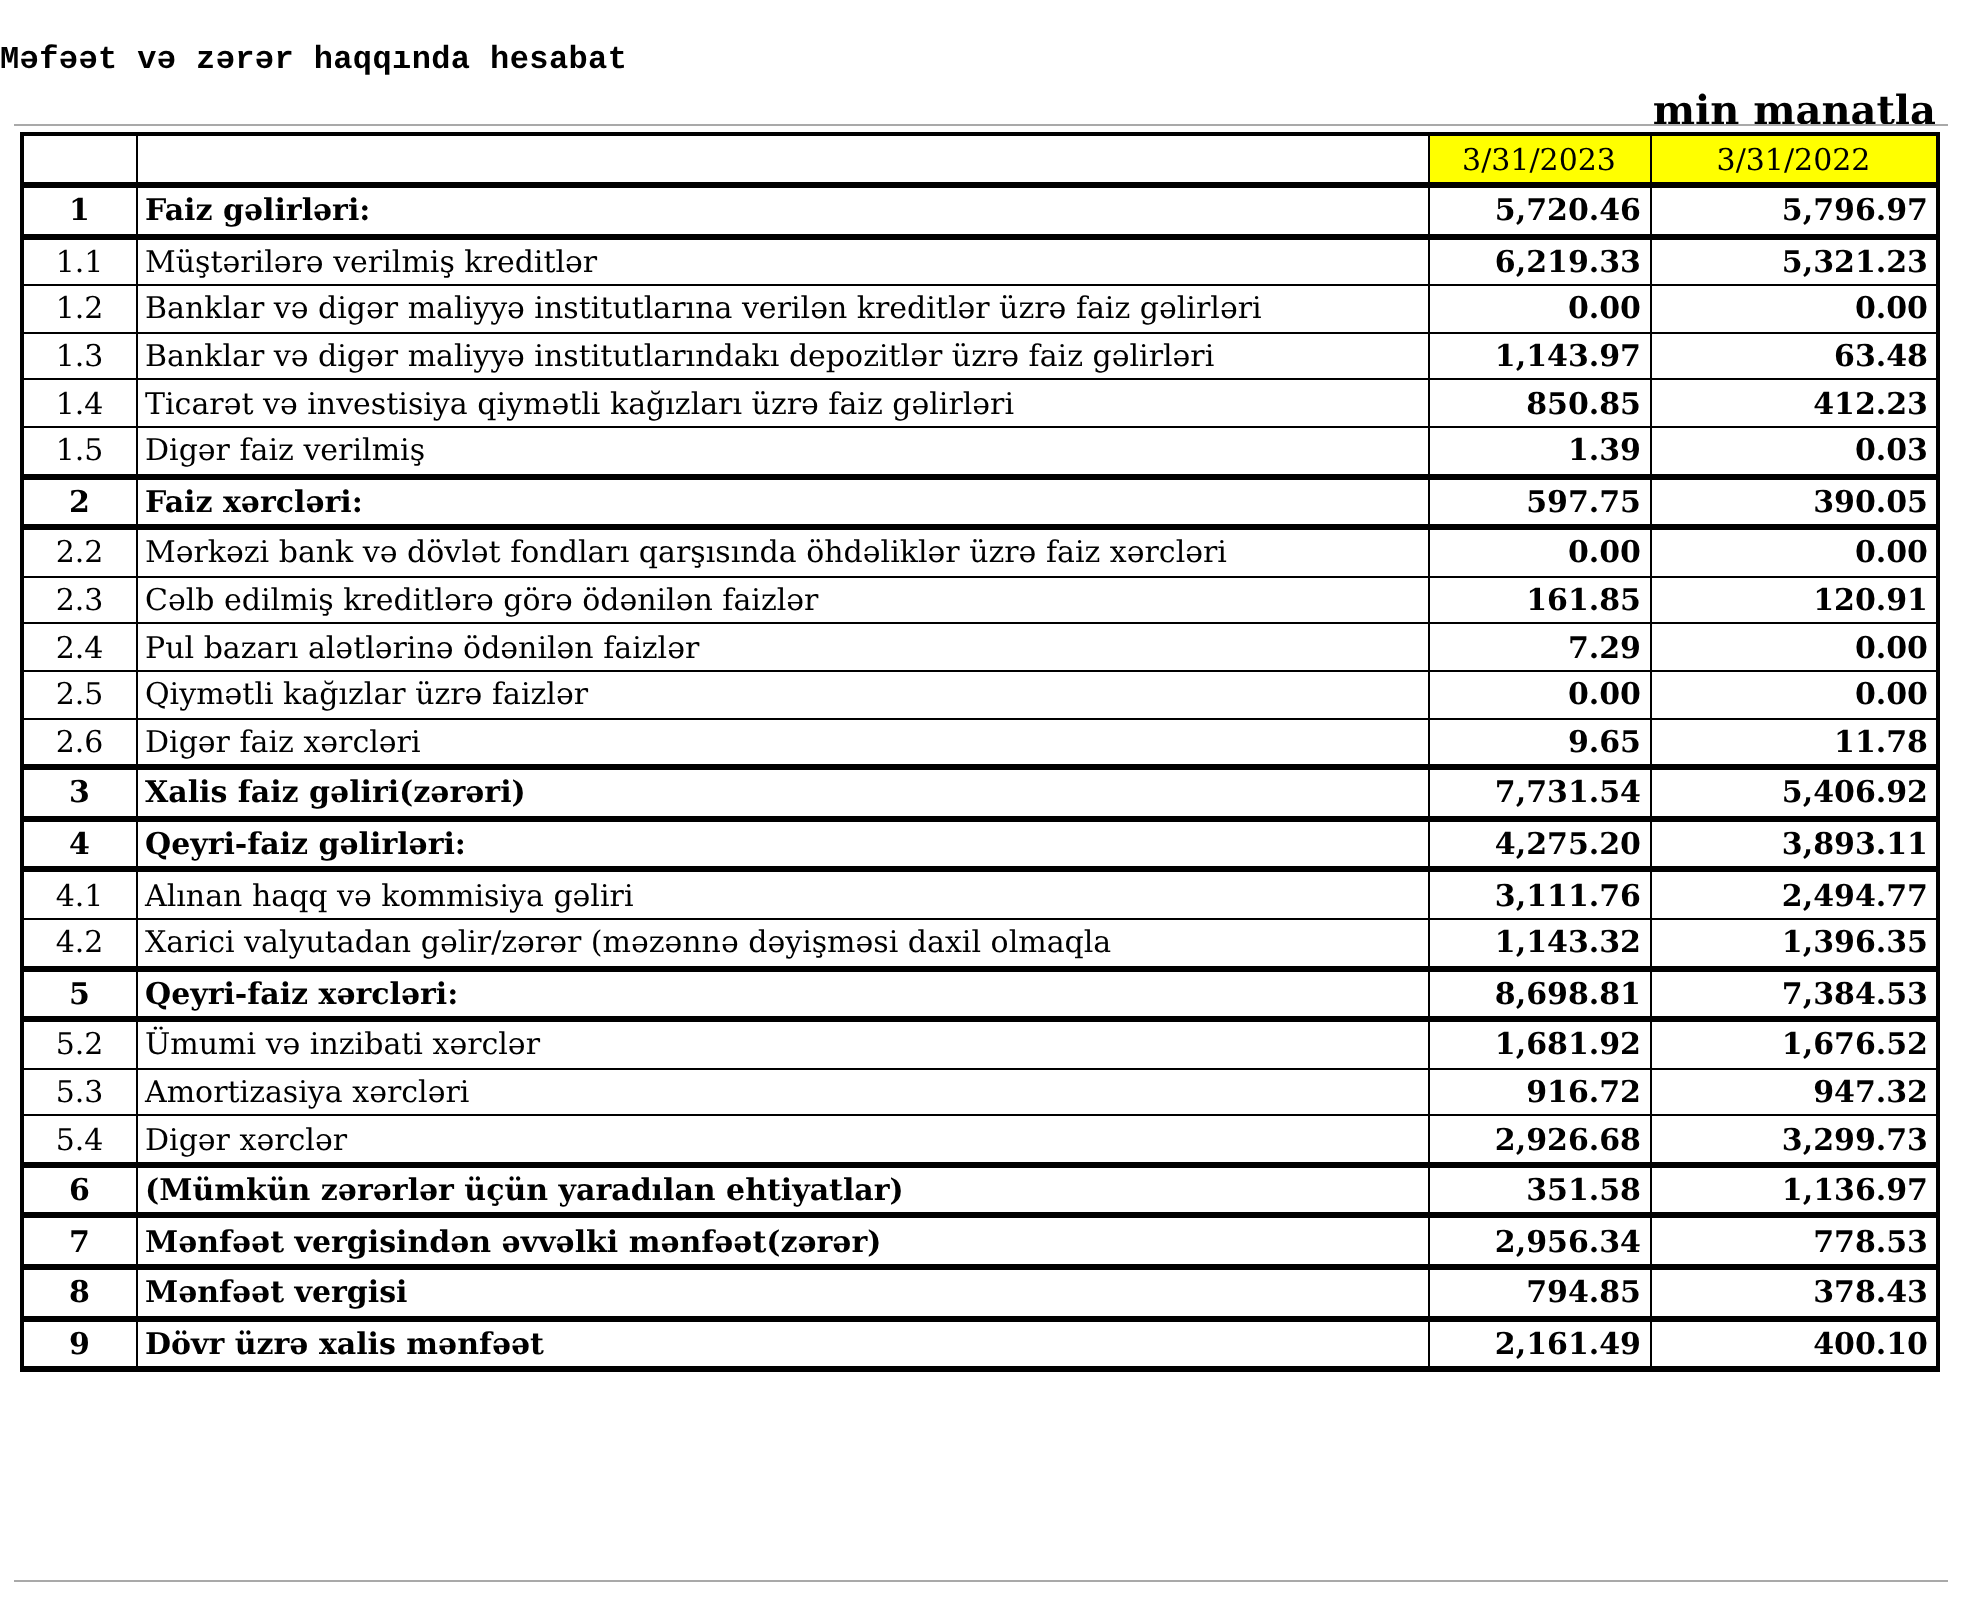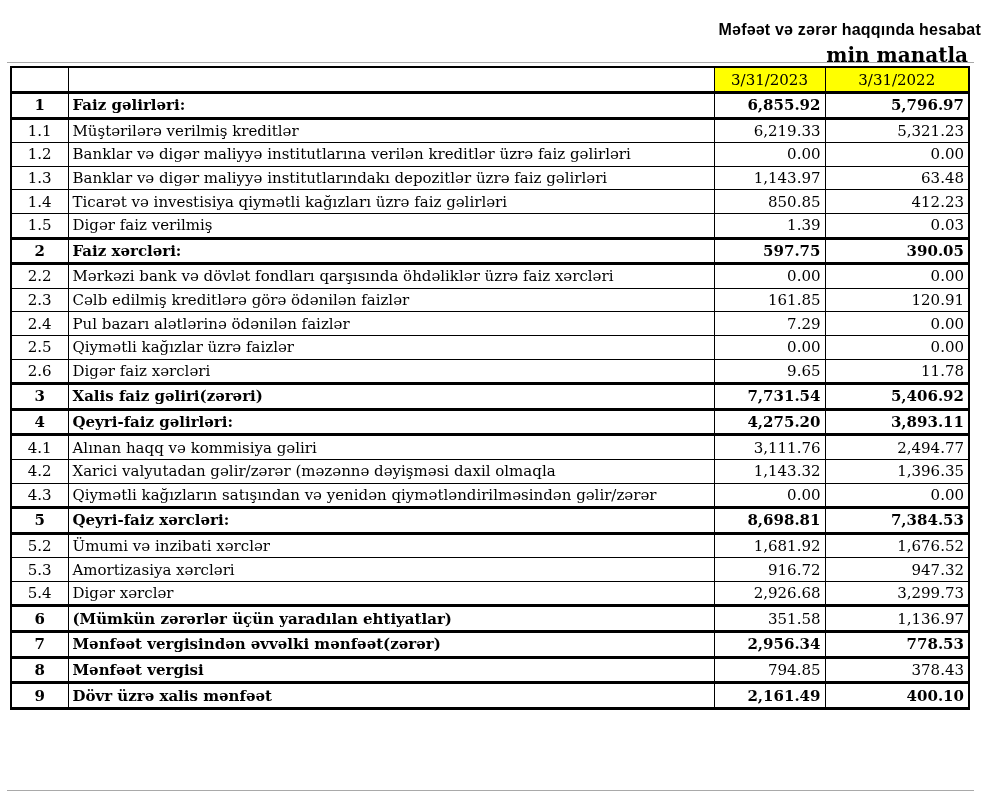--- a/index.html
+++ b/index.html
@@ -14,22 +14,22 @@
     background: #ffffff;
     font-family: "DejaVu Serif", "Liberation Serif", serif;
     color: #000000;
     overflow: hidden;
   }
   .title {
     position: absolute;
     top: 21px;
     left: 0;
     width: 981px;
-    text-align: right;
-    font-family: Liberation Sans, sans-serif;
+    text-align: left;
+    font-family: Liberation Mono, monospace;
     font-weight: bold;
     font-size: 16px;
     letter-spacing: 0.2px;
   }
   .units {
     position: absolute;
     top: 43px;
     left: 10px;
     width: 958px;
     text-align: right;
@@ -73,21 +73,21 @@
     border-bottom: 3px solid #000000;
     border-top: 2px solid #000000;
     font-weight: normal;
     text-align: center;
   }
   thead th.hl { background: #FFFF00; }
 
   tbody td { height: 22.6px; }
   td.c-num   { text-align: center; }
   td.c-label { text-align: left; }
-  td.c-val   { text-align: right; }
+  td.c-val   { text-align: right; font-weight: bold; }
 
   tr.section td {
     border-top: 3px solid #000000;
     border-bottom: 3px solid #000000;
   }
   tr.section td.c-num,
   tr.section td.c-label { font-weight: bold; }
   tr.boldvals td.c-val  { font-weight: bold; }
 </style>
 </head>
@@ -113,21 +113,21 @@
         <th class="c-num"></th>
         <th class="c-label"></th>
         <th class="c-val hl">3/31/2023</th>
         <th class="c-val hl">3/31/2022</th>
       </tr>
     </thead>
     <tbody id="table-body">
         <tr class="section boldvals">
           <td class="c-num">1</td>
           <td class="c-label">Faiz gəlirləri:</td>
-          <td class="c-val">6,855.92</td>
+          <td class="c-val">5,720.46</td>
           <td class="c-val">5,796.97</td>
         </tr>
         <tr class="">
           <td class="c-num">1.1</td>
           <td class="c-label">Müştərilərə verilmiş kreditlər</td>
           <td class="c-val">6,219.33</td>
           <td class="c-val">5,321.23</td>
         </tr>
         <tr class="">
           <td class="c-num">1.2</td>
@@ -205,26 +205,20 @@
           <td class="c-num">4.1</td>
           <td class="c-label">Alınan haqq və kommisiya gəliri</td>
           <td class="c-val">3,111.76</td>
           <td class="c-val">2,494.77</td>
         </tr>
         <tr class="">
           <td class="c-num">4.2</td>
           <td class="c-label">Xarici valyutadan gəlir/zərər (məzənnə dəyişməsi daxil olmaqla</td>
           <td class="c-val">1,143.32</td>
           <td class="c-val">1,396.35</td>
-        </tr>
-        <tr class="">
-          <td class="c-num">4.3</td>
-          <td class="c-label">Qiymətli kağızların satışından və yenidən qiymətləndirilməsindən gəlir/zərər</td>
-          <td class="c-val">0.00</td>
-          <td class="c-val">0.00</td>
         </tr>
         <tr class="section boldvals">
           <td class="c-num">5</td>
           <td class="c-label">Qeyri-faiz xərcləri:</td>
           <td class="c-val">8,698.81</td>
           <td class="c-val">7,384.53</td>
         </tr>
         <tr class="">
           <td class="c-num">5.2</td>
           <td class="c-label">Ümumi və inzibati xərclər</td>

